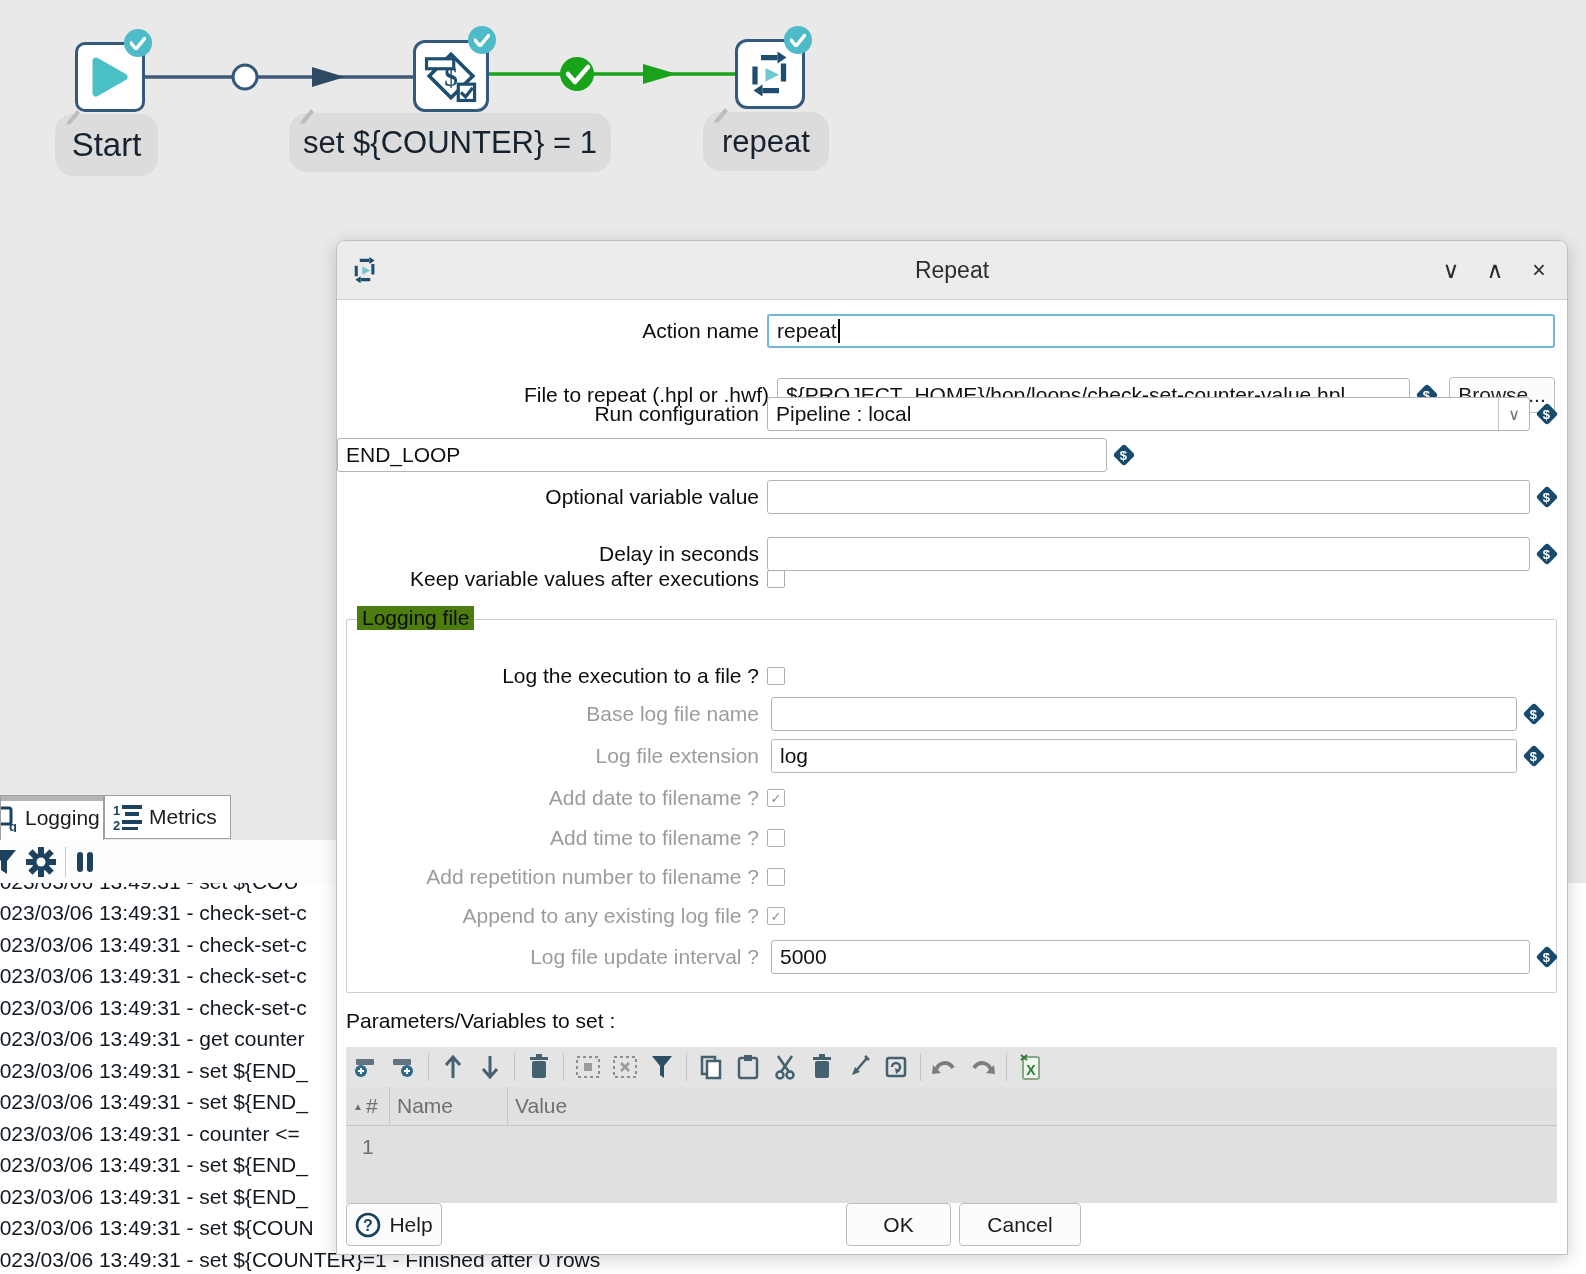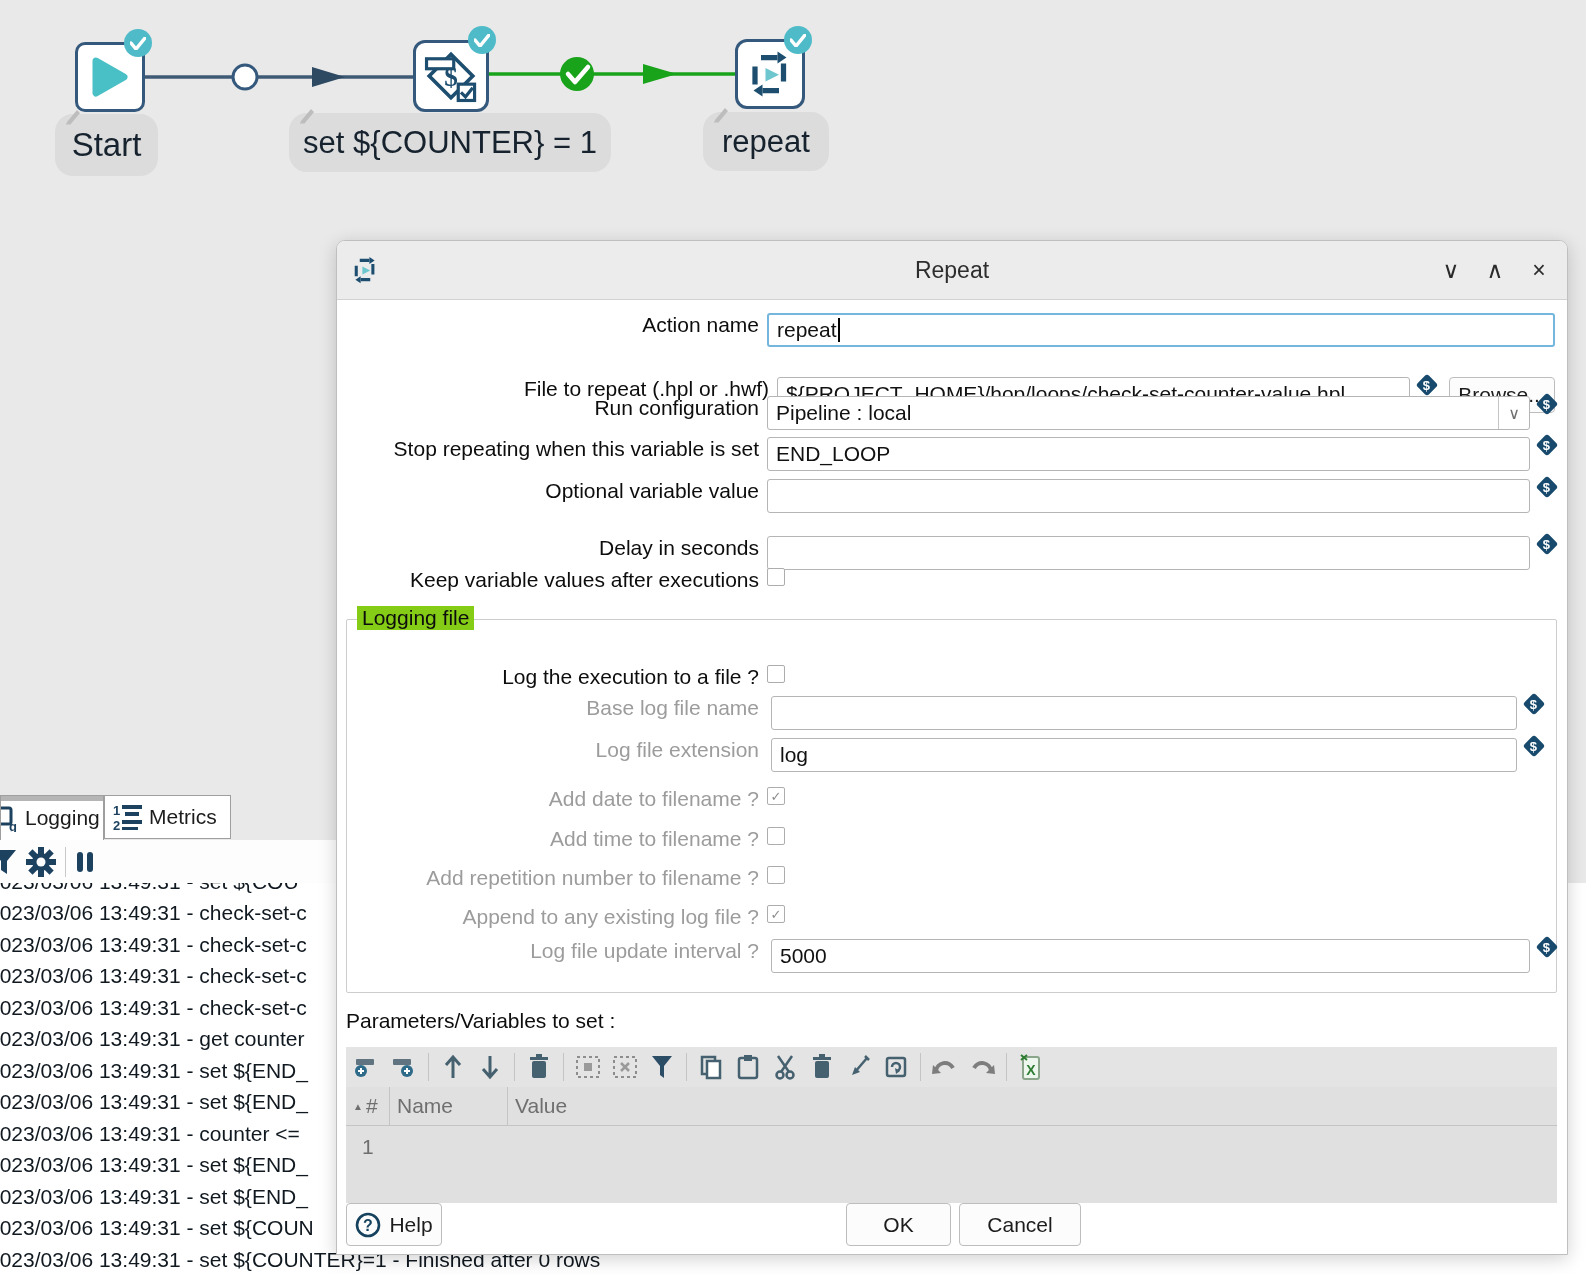--- a/index.html
+++ b/index.html
@@ -21,34 +21,34 @@
   .tab.active{border-bottom:none;height:45px;box-shadow:inset 0 5px 0 #b5b5b5;}
   .log-toolbar{position:absolute;left:0;top:45px;width:336px;height:43px;background:#fdfdfd;display:flex;align-items:center;}
   .tb-sep{width:1px;height:30px;background:#c9c9c9;margin:0 8px;}
   .log-area{position:absolute;left:0;top:88px;width:1586px;height:391px;background:#fff;overflow:hidden;}
   .log-line{position:absolute;left:-12px;white-space:nowrap;font-size:21px;color:#101820;}
   
   .dialog{position:absolute;left:336px;top:240px;width:1232px;height:1015px;background:#fff;border:1px solid #bfbfbf;border-radius:9px 9px 0 0;box-shadow:0 4px 18px rgba(0,0,0,.18);z-index:10;box-sizing:border-box;}
   .titlebar{position:absolute;left:0;top:0;right:0;height:58px;background:#ececec;border-bottom:1px solid #d2d2d2;border-radius:8px 8px 0 0;display:flex;align-items:center;}
   .title-text{position:absolute;left:0;right:0;text-align:center;font-size:23px;color:#2d2d2d;}
   .win-btn{font-size:23px;color:#2b2b2b;width:44px;text-align:center;cursor:default;}
-  .frow{position:absolute;left:0;right:12px;height:36px;display:flex;}
+  .frow{position:absolute;left:0;right:12px;height:36px;display:flex;align-items:center;}
   .flabel{flex:0 0 422px;text-align:right;padding-right:8px;font-size:21px;color:#0d0d0d;white-space:nowrap;}
   .flabel.dim{color:#9c9c9c;}
   .tinput{height:34px;box-sizing:border-box;border:1px solid #b5b5b5;border-radius:3px;background:#fff;display:flex;align-items:center;padding:0 8px;font-size:21px;color:#111;}
   .tinput.focused{border:2px solid #74b6dd;}
   .caret{display:inline-block;width:0;height:24px;border-left:2px solid #000;margin-left:1px;}
   .combo-chevron{margin-left:auto;width:30px;height:32px;border-left:1px solid #c5c5c5;display:flex;align-items:center;justify-content:center;color:#6f6f6f;font-size:16px;}
   .var-icon{flex:0 0 auto;width:16px;height:16px;background:#174a6c;border-radius:3px;transform:rotate(45deg);display:flex;align-items:center;justify-content:center;margin:0 0 0 9px;}
   .var-icon span{transform:rotate(-45deg);color:#fff;font-size:13px;font-weight:bold;line-height:1;}
   .checkbox{width:16px;height:16px;border:1px solid #adadad;border-radius:2px;background:#fff;display:inline-flex;align-items:center;justify-content:center;font-size:13px;color:#8b8b8b;}
   .checkbox.checked::after{content:"✓";}
   .btn{background:#fcfcfc;border:1px solid #bdbdbd;border-radius:4px;font-size:21px;color:#1c1c1c;display:flex;align-items:center;justify-content:center;gap:8px;box-sizing:border-box;}
   .group{position:absolute;left:9px;right:10px;border:1px solid #cdcdcd;border-radius:2px;}
-  .legend{position:absolute;top:-14px;left:10px;background:#84cc16;padding:0 5px;font-size:21px;color:#0d0d0d;}
+  .legend{position:absolute;top:-14px;left:10px;background:#4d7c0f;padding:0 5px;font-size:21px;color:#0d0d0d;}
   .params-toolbar{position:absolute;left:9px;right:10px;top:806px;height:40px;background:#e4e4e4;display:flex;align-items:center;gap:7px;padding:0 6px;box-sizing:border-box;}
   .ticon{width:30px;height:30px;display:flex;align-items:center;justify-content:center;}
   .pt-sep{width:1px;height:28px;background:#c4c4c4;margin:0 2px;}
   .ptable{position:absolute;left:9px;right:10px;top:846px;height:116px;background:#e0e0e0;font-size:21px;color:#6f6f6f;}
   .ptable .hdr{display:flex;height:38px;border-bottom:1px solid #c4c4c4;align-items:center;}
   .ptable .hdr div{border-right:1px solid #c4c4c4;height:100%;display:flex;align-items:center;padding:0 7px;box-sizing:border-box;}
   .ptable .r{display:flex;height:42px;align-items:center;}
   .c-num{width:44px;justify-content:flex-start;}
   .c-name{width:118px;}
   .sort-arrow{font-size:10px;margin-right:3px;color:#6f6f6f;}
@@ -230,21 +230,20 @@
     <div class="tinput" style="width:770px;padding-right:0;">
       <span>Pipeline : local</span>
       <div class="combo-chevron">∨</div>
     </div>
     <div class="var-icon">
         <span>$</span>
       </div>
   </div>
 
   <div class="frow" style="top:196px;">
-    <div class="flabel">Stop repeating when this variable is set</div>
     <div class="tinput" style="width:770px;">
       <span>END_LOOP</span>
     </div>
     <div class="var-icon">
         <span>$</span>
       </div>
   </div>
 
   <div class="frow" style="top:238px;">
     <div class="flabel">Optional variable value</div>

